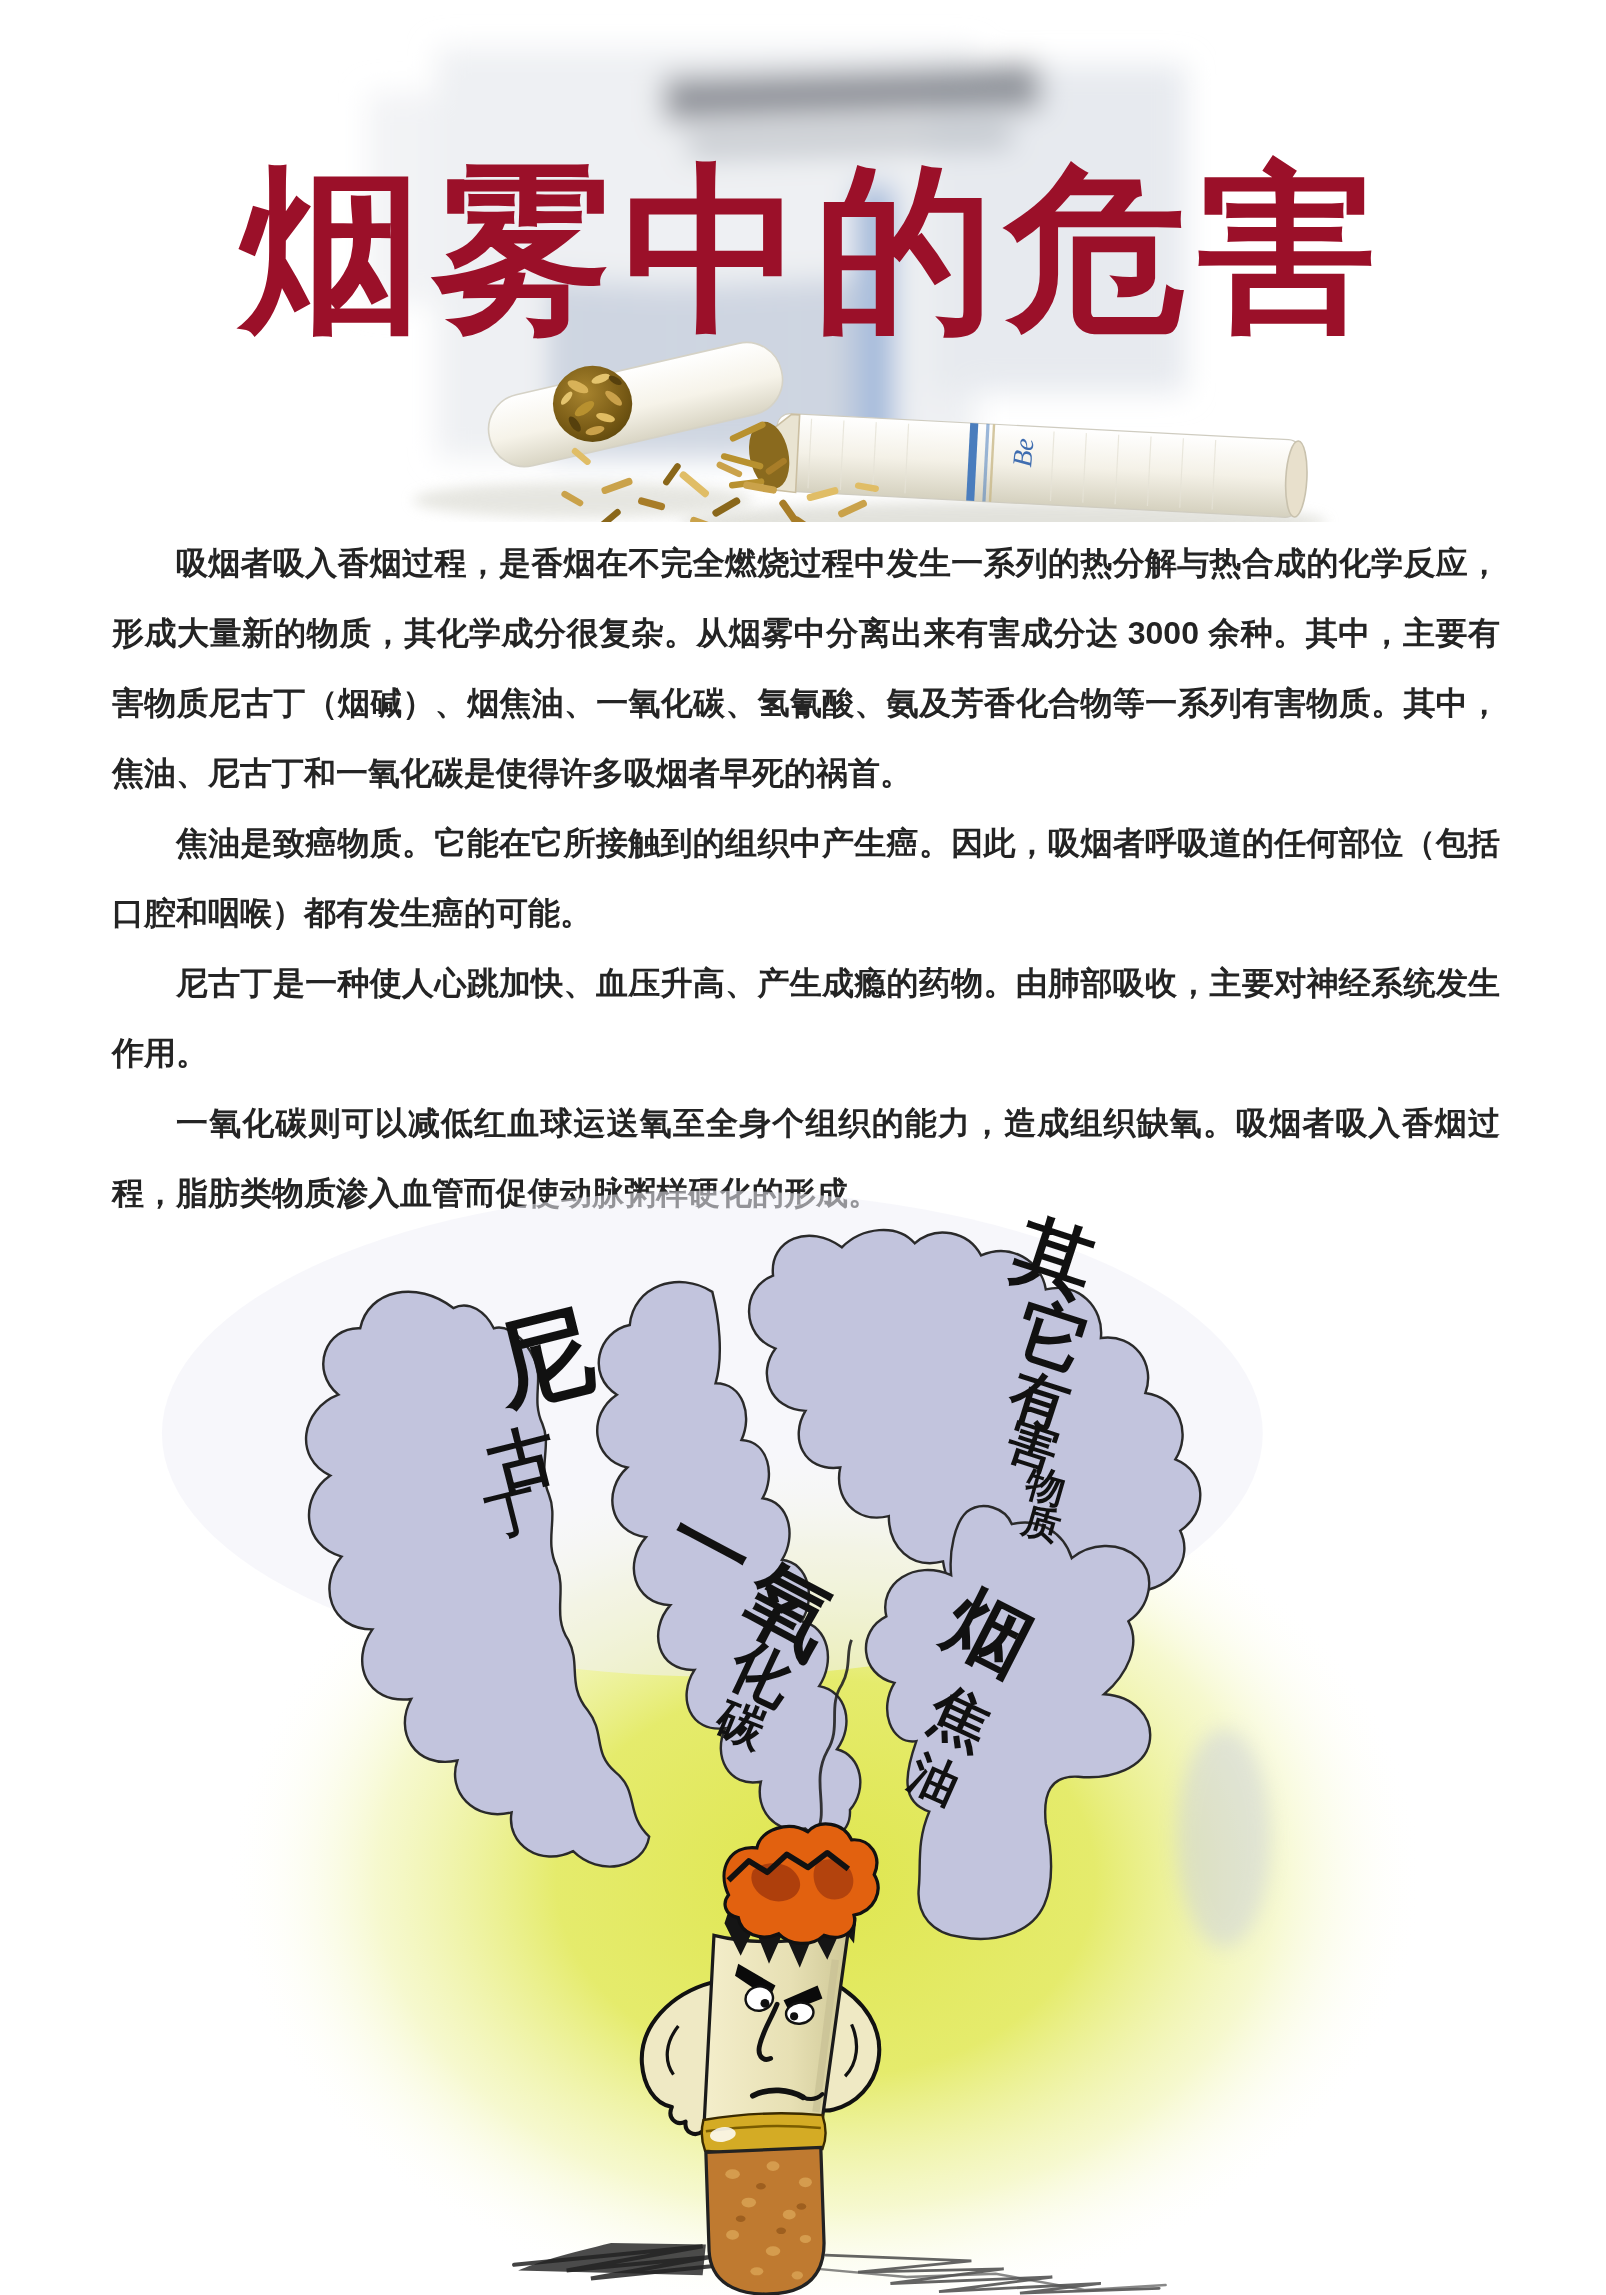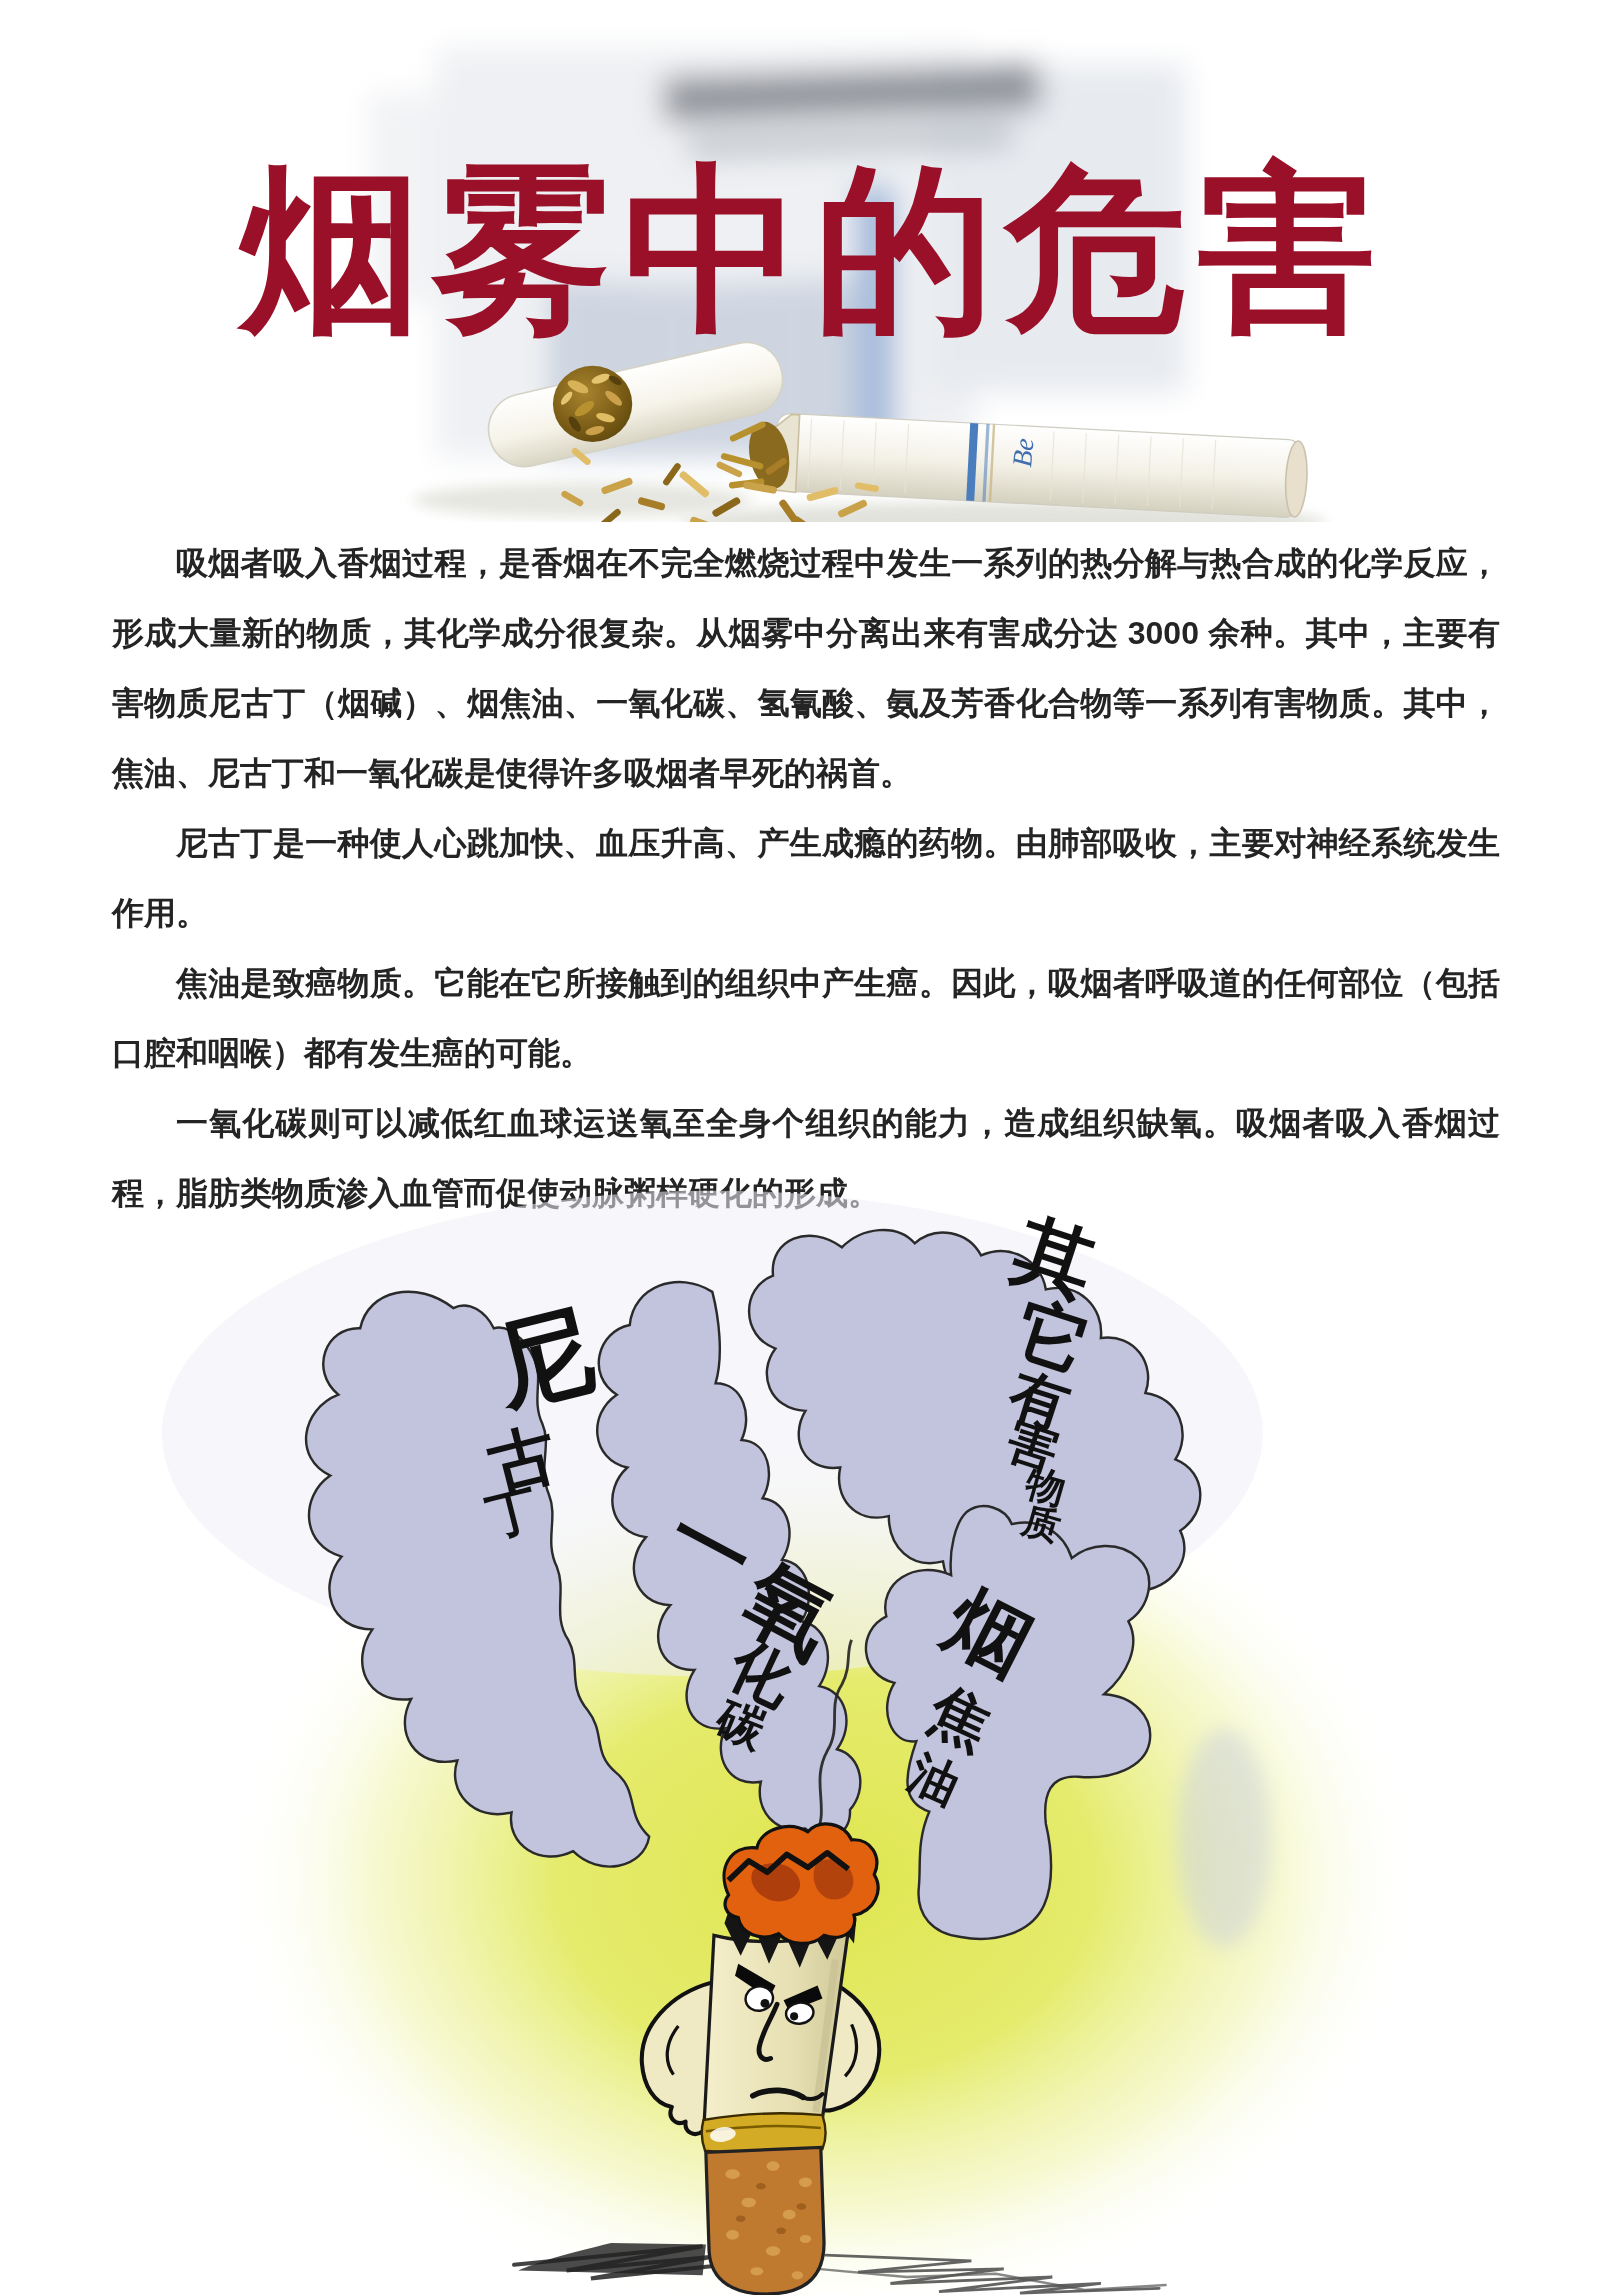--- a/index.html
+++ b/index.html
@@ -145,22 +145,22 @@
       <rect x="944" y="572" width="30" height="8" rx="4" fill="#a87d28" transform="rotate(-35 959 576)"></rect>
       <rect x="772" y="652" width="30" height="8" rx="4" fill="#caa24a" transform="rotate(5 787 656)"></rect>
       <rect x="704" y="560" width="28" height="8" rx="4" fill="#e0bd66" transform="rotate(40 718 564)"></rect>
     </g>
   </svg>
 
   <div id="title" class="abs">烟雾中的危害</div>
 
   <div id="content" class="abs">
     <p>吸烟者吸入香烟过程，是香烟在不完全燃烧过程中发生一系列的热分解与热合成的化学反应，形成大量新的物质，其化学成分很复杂。从烟雾中分离出来有害成分达 3000 余种。其中，主要有害物质尼古丁（烟碱）、烟焦油、一氧化碳、氢氰酸、氨及芳香化合物等一系列有害物质。其中，焦油、尼古丁和一氧化碳是使得许多吸烟者早死的祸首。</p>
+    <p>焦油是致癌物质。它能在它所接触到的组织中产生癌。因此，吸烟者呼吸道的任何部位（包括口腔和咽喉）都有发生癌的可能。</p>
     <p>尼古丁是一种使人心跳加快、血压升高、产生成瘾的药物。由肺部吸收，主要对神经系统发生作用。</p>
-    <p>焦油是致癌物质。它能在它所接触到的组织中产生癌。因此，吸烟者呼吸道的任何部位（包括口腔和咽喉）都有发生癌的可能。</p>
     <p>一氧化碳则可以减低红血球运送氧至全身个组织的能力，造成组织缺氧。吸烟者吸入香烟过程，脂肪类物质渗入血管而促使动脉粥样硬化的形成。</p>
   </div>
 
   <svg id="illustration" class="abs" width="1606" height="1130" viewBox="0 0 1984 1395">
     <defs>
       <radialGradient id="glowG" cx="0.5" cy="0.5" r="0.5">
         <stop offset="0" stop-color="#dfe64f"></stop>
         <stop offset="0.45" stop-color="#e2e95c" stop-opacity="0.9"></stop>
         <stop offset="0.75" stop-color="#edf29e" stop-opacity="0.5"></stop>
         <stop offset="1" stop-color="#ffffff" stop-opacity="0"></stop>

